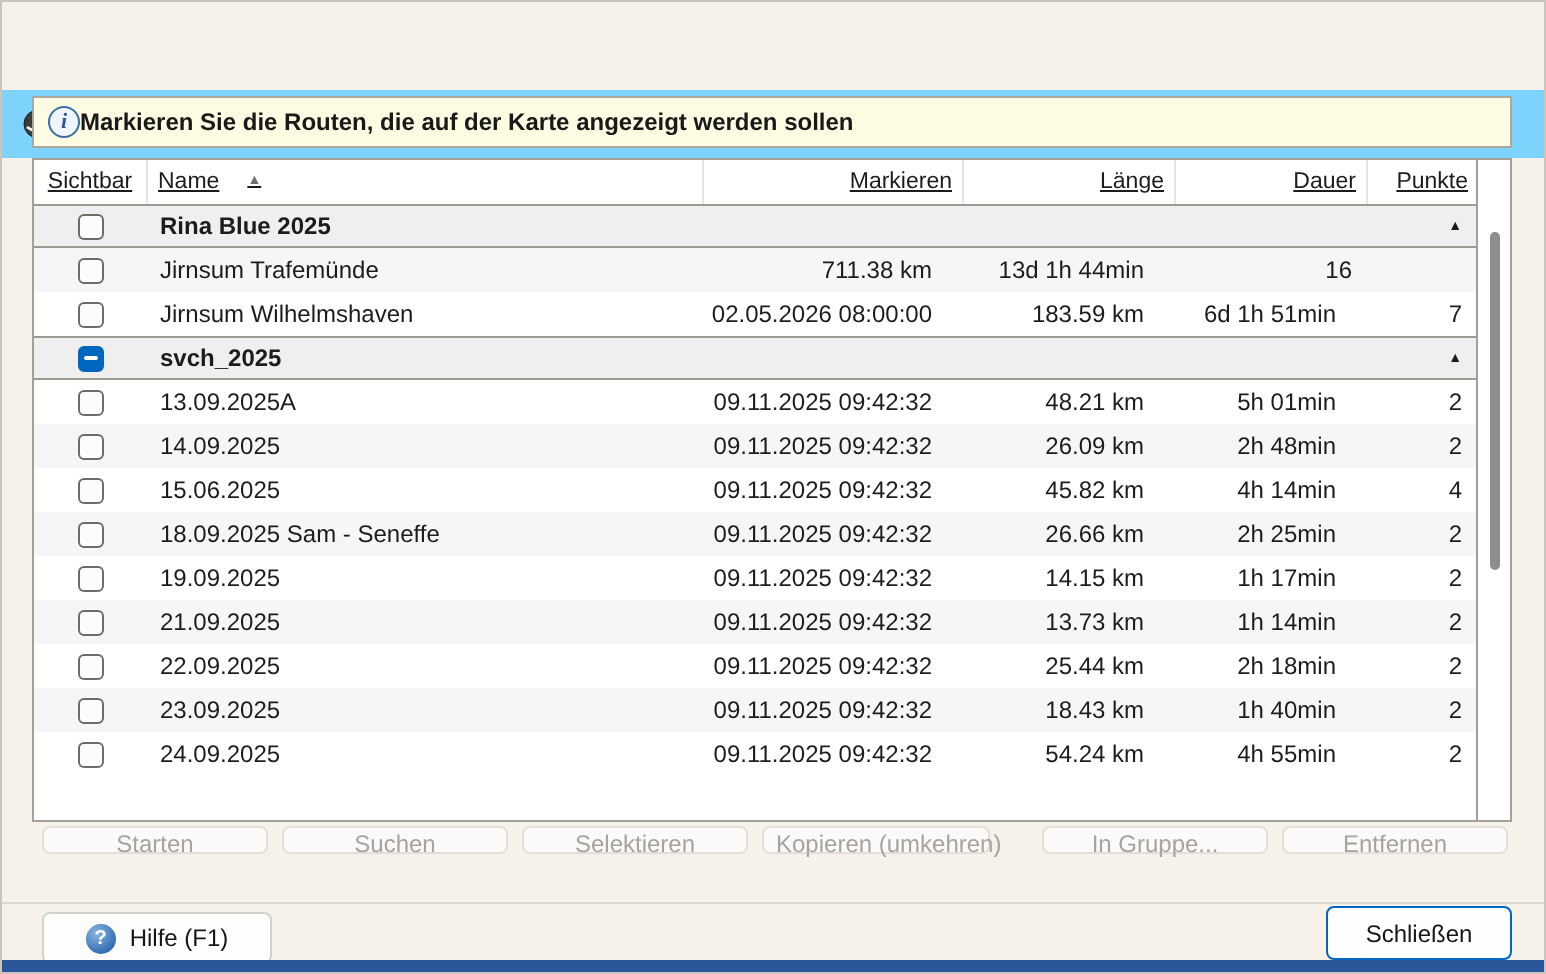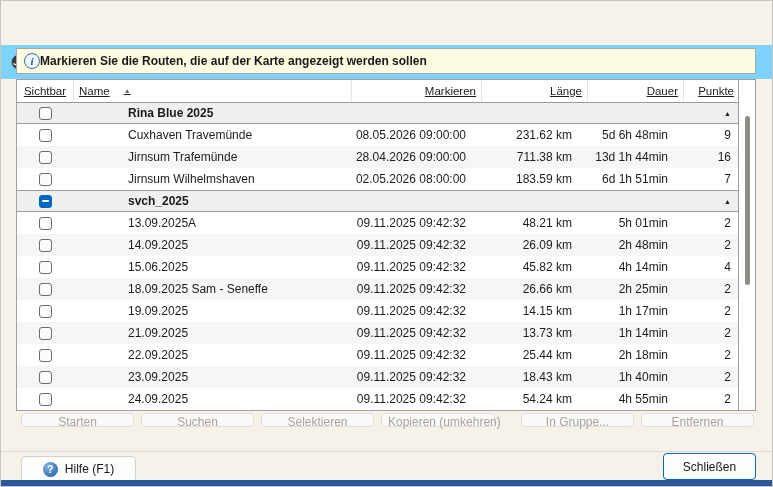--- a/index.html
+++ b/index.html
@@ -39,21 +39,21 @@
   #grid { width:722px; border-right:1px solid #a3a09a; height:100%; }
   .trow { display:grid; grid-template-columns:57px 278px 130px 106px 96px 55px; height:22px; align-items:center; }
   #thead { font-size:11.5px; color:#1c1c1c; background:#ffffff; }
   #thead .th { height:22px; display:flex; align-items:center; border-right:1px solid #e4e4e4; padding:0 5px;text-decoration:underline; }
   #thead .th:last-child { border-right:none; }
   .th.center { justify-content:center; }
   .th.right { justify-content:flex-end; padding-right:16px; }
   .th.right-sm { justify-content:flex-end; padding-right:8px; }
   #sort-arrow { font-size:7px; color:#6e6e6e; margin-left:14px; transform:translateY(-1px); }
   .cell { font-size:12px; color:#1c1c1c; white-space:nowrap; overflow:hidden; }
-  .c-name { padding-left:6px;margin-left:48px; }
+  .c-name { padding-left:6px; }
   .c-right { text-align:right; padding-right:16px; }
   .c-punkte { text-align:right; padding-right:8px; }
   .c-check { display:flex; justify-content:center; }
   .trow.group { background:#efefef; border-top:1px solid #9d9a94; border-bottom:1px solid #9d9a94; }
   .trow.group .c-name { font-weight:bold; }
   .trow.route.alt { background:#f6f6f6; }
   .checkbox { width:13px; height:13px; border:1px solid #6f6c68; border-radius:3px; background:#fcfcfc; }
   .checkbox.indeterminate { background:#0067c0; border-color:#0067c0; display:flex; align-items:center; justify-content:center; }
   .checkbox .dash { width:7px; height:2px; background:#ffffff; border-radius:1px; }
   .collapse { font-size:7px; color:#1c1c1c; }
@@ -138,36 +138,25 @@
               <div class="checkbox"></div>
             </div>
             <div class="cell c-name">Rina Blue 2025</div>
             <div class="cell"></div>
             <div class="cell"></div>
             <div class="cell"></div>
             <div class="cell c-punkte">
               <div class="collapse">▲</div>
             </div>
           </div>
-          <div class="trow route">
-            <div class="cell c-check">
-              <div class="checkbox"></div>
-            </div>
-            <div class="cell c-name">Cuxhaven Travemünde</div>
-            <div class="cell c-right">08.05.2026 09:00:00</div>
-            <div class="cell c-right">231.62 km</div>
-            <div class="cell c-right">5d 6h 48min</div>
-            <div class="cell c-punkte">9</div>
-          </div>
           <div class="trow route alt">
             <div class="cell c-check">
               <div class="checkbox"></div>
             </div>
             <div class="cell c-name">Jirnsum Trafemünde</div>
-            <div class="cell c-right">28.04.2026 09:00:00</div>
             <div class="cell c-right">711.38 km</div>
             <div class="cell c-right">13d 1h 44min</div>
             <div class="cell c-punkte">16</div>
           </div>
           <div class="trow route">
             <div class="cell c-check">
               <div class="checkbox"></div>
             </div>
             <div class="cell c-name">Jirnsum Wilhelmshaven</div>
             <div class="cell c-right">02.05.2026 08:00:00</div>

